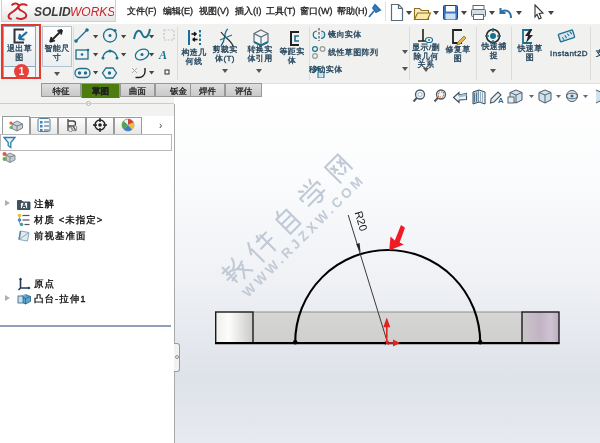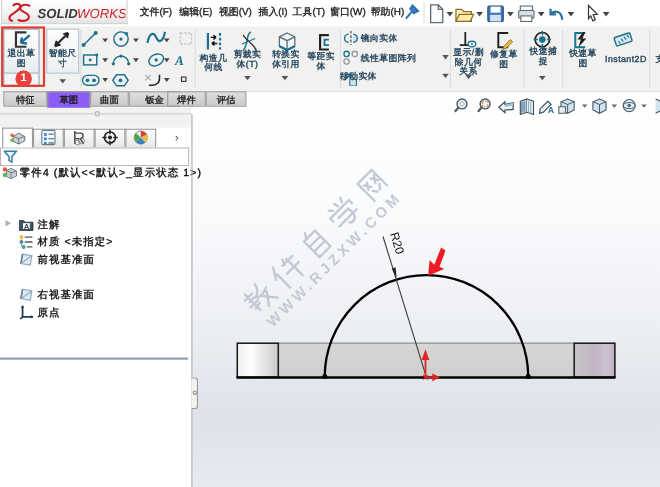--- a/index.html
+++ b/index.html
@@ -8,22 +8,22 @@
 #stage{position:relative;width:600px;height:443px;background:#fff;}
 
 #menubar{left:0;top:0;width:600px;height:24px;background:#fff;}
 .menu{top:5px;font-size:9px;color:#1a1a1a;-webkit-text-stroke:0.3px #222;white-space:nowrap;}
 
 #ribbon{left:0;top:24px;width:600px;height:60px;background:#f1f1f0;border-bottom:1px solid #e0e0e0;}
 .rsep{top:3px;width:1px;height:53px;background:#dcdcdc;}
 .rlabel{font-size:8px;color:#24435a;-webkit-text-stroke:0.35px #2a4a60;letter-spacing:0.4px;text-align:center;line-height:8.5px;white-space:nowrap;}
 .dd{width:0;height:0;border-left:3px solid transparent;border-right:3px solid transparent;border-top:4px solid #555;}
 
-.tab{z-index:3;height:14px;background:linear-gradient(#dedede,#c9c9c9);border:1px solid #989898;font-size:8.5px;color:#111;-webkit-text-stroke:0.3px #222;text-align:center;line-height:14px;}
-.tab.active{background:#8b5cf6;height:15px;z-index:4;border-bottom:none;}
+.tab{z-index:3;height:14px;background:linear-gradient(#dedede,#c9c9c9);border:1px solid #989898;font-size:8.5px;color:#111;-webkit-text-stroke:0.3px #222;text-align:center;line-height:14px;margin-left:38px;}
+.tab.active{background:#4d7c0f;height:15px;z-index:4;border-bottom:none;font-weight:bold;}
 
 #panel{left:0;top:84px;width:174px;height:359px;background:#fff;}
 #panel-top{left:0;top:0;width:174px;height:32px;background:#f2f2f1;}
 .ptab{top:20px;height:17px;background:linear-gradient(#fdfdfd,#e7e7e7);border:1px solid #9a9a9a;border-bottom:none;}
 .ptab.active{background:#fff;height:18px;z-index:3;}
 .trow{left:0;width:174px;height:16px;font-size:9.5px;color:#000;-webkit-text-stroke:0.3px #111;letter-spacing:1px;white-space:nowrap;}
 .trow .txt{position:absolute;top:2px;}
 .exp{position:absolute;left:5px;top:4px;width:0;height:0;border-top:3.5px solid transparent;border-bottom:3.5px solid transparent;border-left:5px solid #b0b0b0;}
 
 #canvas{left:175px;top:84px;width:425px;height:359px;
@@ -454,21 +454,20 @@
   <svg class="abs" style="left:3px;top:52px" width="13" height="13" viewBox="0 0 13 13">
     <path d="M1 1.5 h11 l-4.2 5 v5 l-2.6 -1.8 v-3.2 z" fill="#e8f2f8" stroke="#2f7fa8" stroke-width="1.3"></path>
   </svg>
   <div class="abs trow" style="top:65px">
     <svg class="abs" style="left:2px;top:1px" width="14" height="14" viewBox="0 0 14 14">
       <path d="M4 5 L8 3 L13 5.5 L13 10 L8 12.5 L4 10.5 Z" fill="#c7ccd1" stroke="#6b7680" stroke-width="0.8"></path>
       <path d="M4 5 L8 7 L13 5.5 M8 7 L8 12.5" fill="none" stroke="#6b7680" stroke-width="0.8"></path>
       <circle cx="2.5" cy="4" r="2" fill="#e8564a"></circle>
           <circle cx="2.5" cy="9" r="2" fill="#62b546"></circle>
     </svg>
-    <div class="txt" style="left:18px">零件4  (默认&lt;&lt;默认&gt;_显示状态 1&gt;)</div>
   </div>
   <div class="abs trow" style="top:112px">
         <div class="exp"></div>
     <svg class="abs" style="left:17px;top:1px" width="14" height="14" viewBox="0 0 14 14">
       <path d="M0.5 12.5 v-9 h4 l1.5 1.5 h7 v7.5 z" fill="#3d5466" stroke="#2a3c4a" stroke-width="0.8"></path>
       <rect x="3.5" y="5.5" width="7" height="6" fill="#f6fbff" stroke="#2a3c4a" stroke-width="0.7"></rect>
       <text x="4.8" y="11" font-size="6.5" font-weight="bold" fill="#333">A</text>
     </svg>
     <div class="txt" style="left:34px">注解</div>
   </div>
@@ -485,33 +484,35 @@
       <circle cx="2.5" cy="2.5" r="1.8" fill="#e8c03c"></circle>
           <path d="M5.5 2.5 h7" stroke="#555" stroke-width="1.2"></path>
       <circle cx="2.5" cy="7" r="1.8" fill="#3c86c8"></circle>
           <path d="M5.5 7 h7" stroke="#555" stroke-width="1.2"></path>
       <circle cx="4.5" cy="11.5" r="1.8" fill="#38a89c"></circle>
           <path d="M7.5 11.5 h5" stroke="#555" stroke-width="1.2"></path>
       <path d="M2.5 4.3 v6 M2.5 10.3 h2" stroke="#888" stroke-width="0.8" fill="none"></path>
     </svg>
     <div class="txt" style="left:34px">材质 &lt;未指定&gt;</div>
   </div>
-  <div class="abs trow" style="top:176px">
-    <svg class="abs" style="left:17px;top:1px" width="14" height="14" viewBox="0 0 14 14">
-      <path d="M3.5 2 L12 3.5 L10.5 12 L2 10.5 Z" fill="#dfeaf2" stroke="#8aa8bc" stroke-width="1"></path>
-      <path d="M12 3.5 L2 10.5" stroke="#8aa8bc" stroke-width="1"></path>
-      <path d="M3.5 2 L2 10.5" stroke="#5d7d93" stroke-width="1.4"></path>
-    </svg>
-    <div class="txt" style="left:34px">右视基准面</div>
-  </div>
   <div class="abs trow" style="top:192px">
     <svg class="abs" style="left:17px;top:1px" width="14" height="14" viewBox="0 0 14 14">
       <path d="M3.5 1 V11 H13 M3.5 11 l-2 2" fill="none" stroke="#223a55" stroke-width="1.6"></path>
       <path d="M2 3 l1.5 -2.5 L5 3 Z M11 9.5 L13.5 11 L11 12.5 Z" fill="#223a55"></path>
     </svg>
     <div class="txt" style="left:34px">原点</div>
   </div>
+  <div class="abs trow" style="top:207px">
+        <div class="exp"></div>
+    <svg class="abs" style="left:17px;top:1px" width="15" height="14" viewBox="0 0 15 14">
+      <path d="M4 4.5 L8.5 2.5 L13.5 4.5 L13.5 9.5 L8.5 12 L4 9.8 Z" fill="#5aa7d0" stroke="#2a5f80" stroke-width="0.8"></path>
+      <path d="M4 4.5 L8.5 6.5 L13.5 4.5 M8.5 6.5 V12" fill="none" stroke="#2a5f80" stroke-width="0.8"></path>
+      <path d="M8.5 2.5 L4 4.5 L4 9.8" fill="none" stroke="#9fd0ea" stroke-width="1.2"></path>
+      <rect x="1" y="4" width="5" height="7" fill="#c8dff0" stroke="#2a5f80" stroke-width="0.8"></rect>
+    </svg>
+    <div class="txt" style="left:34px">凸台-拉伸1</div>
+  </div>
   <div class="abs" style="left:0;top:241px;width:171px;height:2px;background:#8f9fbc"></div>
 </div>
 
 <div class="abs" style="left:174px;top:343px;width:6px;height:29px;background:#f2f2f2;border:1px solid #9a9a9a;border-left:none;border-radius:0 3px 3px 0;z-index:3"></div>
 <div class="abs" style="left:174.5px;top:355px;width:4px;height:4px;border:1px solid #909090;border-radius:50%;z-index:3"></div>
 
 </div>
 </body></html>

